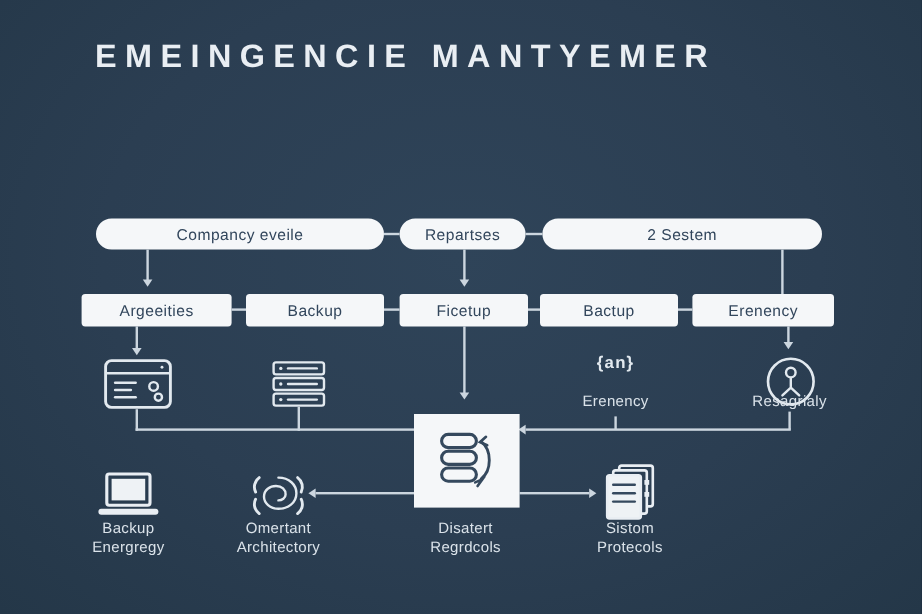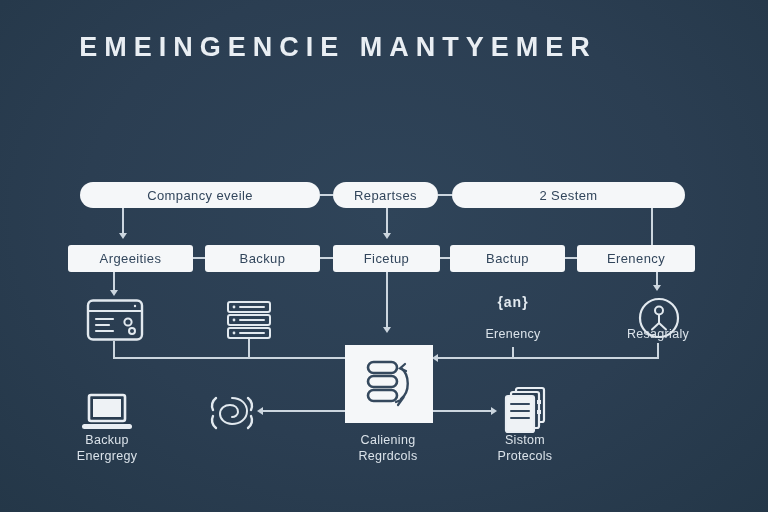--- a/index.html
+++ b/index.html
@@ -169,23 +169,27 @@
 
   <div class="icon" style="left:206px;top:390px;">
     <svg width="52" height="46" viewBox="0 0 52 46" fill="none" stroke="#e2e9ef" stroke-width="2" stroke-linecap="round">
       <path d="M26 8 c9 0 15 6 15 13 c0 8 -7 13 -15 13 c-7 0 -12 -5 -12 -10 c0 -6 5 -9 10 -9 c5 0 8 3 8 7 c0 3 -3 5 -6 5"></path>
       <path d="M10 8 c-4 3 -5 8 -3 12" stroke-width="2.4"></path>
       <path d="M42 8 c4 3 5 8 3 12" stroke-width="2.4"></path>
       <path d="M10 38 c-4 -3 -5 -8 -3 -12" stroke-width="2.4"></path>
       <path d="M42 38 c4 -3 5 -8 3 -12" stroke-width="2.4"></path>
     </svg>
   </div>
+  <div class="botlabel" style="left:172px;top:432px;width:120px;">
+    <div>Omertant</div>
+    <div>Architectory</div>
+  </div>
 
   <div class="botlabel" style="left:338px;top:432px;width:100px;">
-    <div>Caliening</div>
+    <div>Disatert</div>
     <div>Regrdcols</div>
   </div>
 
   <div class="icon" style="left:500px;top:386px;">
     <svg width="52" height="48" viewBox="0 0 52 48" fill="none" stroke="#e9eef3" stroke-width="2.2" stroke-linecap="round">      
         <rect x="16" y="2" width="28" height="34" rx="2"></rect>
       <rect x="11" y="6" width="28" height="36" rx="2" fill="#2b3e52"></rect>
       <rect x="6" y="10" width="28" height="36" rx="2" fill="#eef2f5" stroke="#e9eef3"></rect>
       <line x1="11" y1="18" x2="29" y2="18" stroke="#35495e" stroke-width="2"></line>
       <line x1="11" y1="25" x2="29" y2="25" stroke="#35495e" stroke-width="2"></line>

